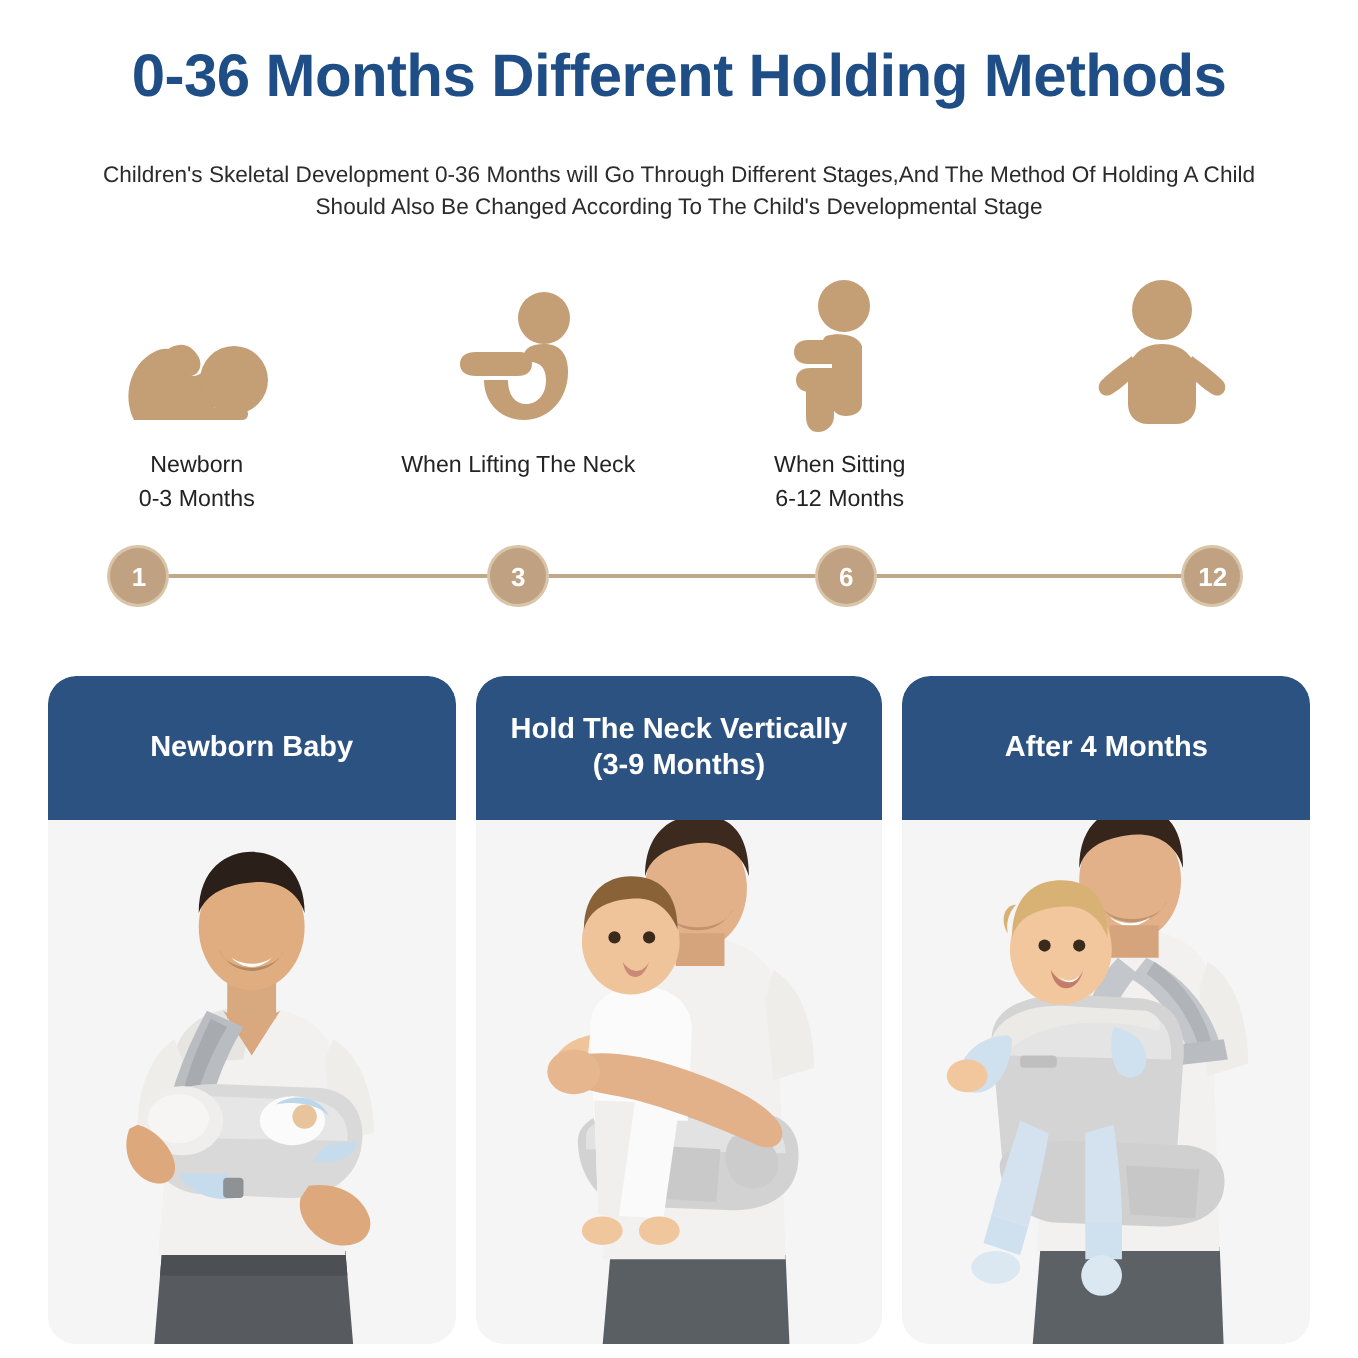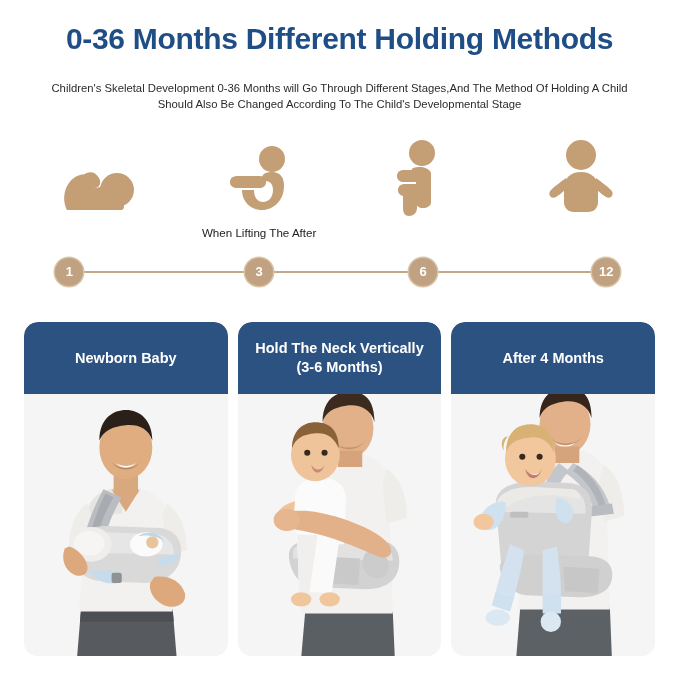--- a/index.html
+++ b/index.html
@@ -152,51 +152,59 @@
   <div class="stage">
     <div class="stage-icon">
       <svg width="86" height="62" viewBox="0 0 86 62">
         <path d="M12 56 C6 44 10 28 22 22 C30 18 34 22 36 28 C37 32 38 34 41 34
                  C46 34 48 30 52 28 L52 56 Z" fill="#c49e74"></path>
         <path d="M20 30 C28 18 38 14 44 24 C47 29 44 34 40 34 C34 34 30 28 26 34 Z" fill="#c49e74"></path>
         <circle cx="62" cy="36" r="17" fill="#c49e74"></circle>
         <path d="M12 56 L66 56 C70 56 70 50 66 50 L14 50 Z" fill="#c49e74"></path>
       </svg>
     </div>
+    <div class="stage-label">
+      <span>Newborn</span>
+      <span class="l2">0-3 Months</span>
+    </div>
   </div>
 
   <div class="stage">
     <div class="stage-icon">
       <svg width="86" height="70" viewBox="0 0 86 70">
         <circle cx="56" cy="13" r="13" fill="#c49e74"></circle>
         <path d="M46 32 C46 28 50 26 56 26 C64 26 68 31 68 40 C68 54 58 64 46 64
                  C34 64 26 55 26 44 L38 44 C38 52 42 56 47 56 C53 56 57 51 57 44
                  C57 38 54 35 49 35 Z" fill="#c49e74"></path>
         <path d="M14 36 C14 32 17 30 22 30 L44 30 C48 30 50 33 50 36 C50 40 47 42 43 42
                  L22 42 C17 42 14 40 14 36 Z" fill="#c49e74"></path>
       </svg>
     </div>
     <div class="stage-label">
-      <span>When Lifting The After</span>
+      <span>When Lifting The Neck</span>
     </div>
   </div>
 
   <div class="stage">
     <div class="stage-icon">
       <svg width="70" height="76" viewBox="0 0 70 76">
         <circle cx="37" cy="13" r="13" fill="#c49e74"></circle>
         <path d="M28 28 C34 26 44 27 46 33 L46 62 C46 66 42 68 38 68 C34 68 31 66 31 62
                  L31 40 C28 40 26 36 26 33 C26 30 27 29 28 28 Z" fill="#c49e74"></path>
         <path d="M12 36 C12 32 15 30 19 30 L32 30 C36 30 38 33 38 36 C38 40 35 42 31 42
                  L19 42 C15 42 12 40 12 36 Z" fill="#c49e74"></path>
         <path d="M13 50 C13 46 16 44 20 44 L34 44 C38 44 40 47 40 50 C40 54 37 56 33 56
                  L20 56 C16 56 13 54 13 50 Z" fill="#c49e74"></path>
         <path d="M18 54 L32 54 L32 68 C32 73 28 76 24 76 C20 76 18 73 18 68 Z" fill="#c49e74"></path>
       </svg>
     </div>
+    <div class="stage-label">
+      <span>When Sitting</span>
+      <span class="l2">6-12 Months</span>
+    </div>
   </div>
 
   <div class="stage">
     <div class="stage-icon">
       <svg width="78" height="76" viewBox="0 0 78 76">
         <circle cx="39" cy="15" r="15" fill="#c49e74"></circle>
         <path d="M39 32 C49 32 56 38 56 48 L56 62 C56 68 52 72 46 72 L32 72
                  C26 72 22 68 22 62 L22 48 C22 38 29 32 39 32 Z" fill="#c49e74"></path>
         <path d="M24 38 C20 41 13 46 9 50 C5 54 9 60 14 57 C19 54 24 49 27 46 Z" fill="#c49e74"></path>
         <path d="M54 38 C58 41 65 46 69 50 C73 54 69 60 64 57 C59 54 54 49 51 46 Z" fill="#c49e74"></path>
@@ -265,21 +273,21 @@
 
         <path d="M40 154 C36 164 40 176 50 180 C58 183 64 178 62 170
                  C60 162 52 154 44 152 Z" fill="#dda87c"></path>
 
         <rect x="86" y="178" width="10" height="10" rx="2" fill="#8e9295"></rect>
       </svg>
     </div>
   </div>
 
   <div class="card">
-    <div class="card-header">Hold The Neck Vertically (3-6 Months)</div>
+    <div class="card-header">Hold The Neck Vertically (3-9 Months)</div>
     <div class="card-photo">
       <svg viewBox="0 0 200 262" preserveAspectRatio="xMidYMid slice">
         <rect width="200" height="262" fill="#f5f5f5"></rect>
 
         <path d="M66 216 L152 216 L154 262 L62 262 Z" fill="#5a5f64"></path>
 
         <path d="M74 86 C74 70 90 60 110 60 C132 60 148 72 148 90
                  L152 218 L62 218 Z" fill="#f2f1ef"></path>
 
         <path d="M146 76 C160 84 166 104 166 124 L146 130 L142 90 Z" fill="#eeedea"></path>

